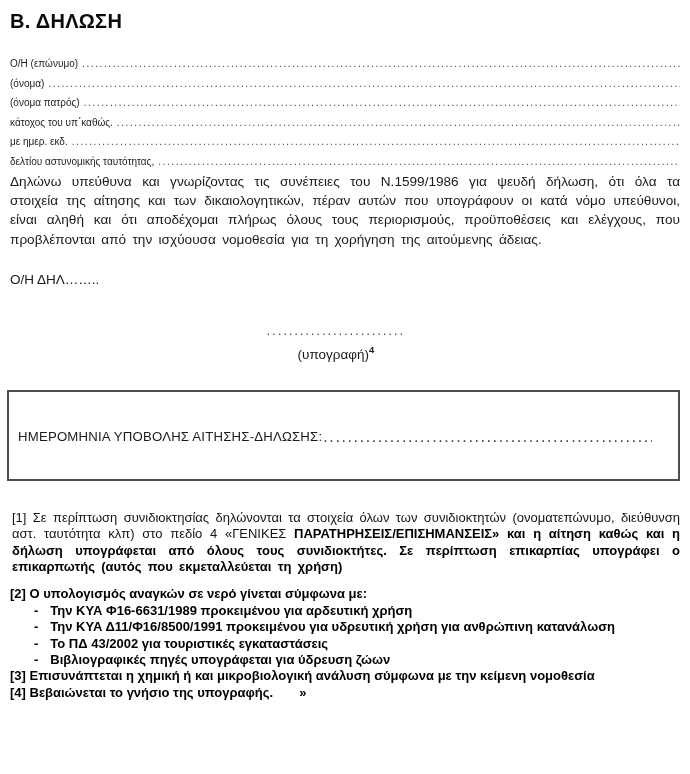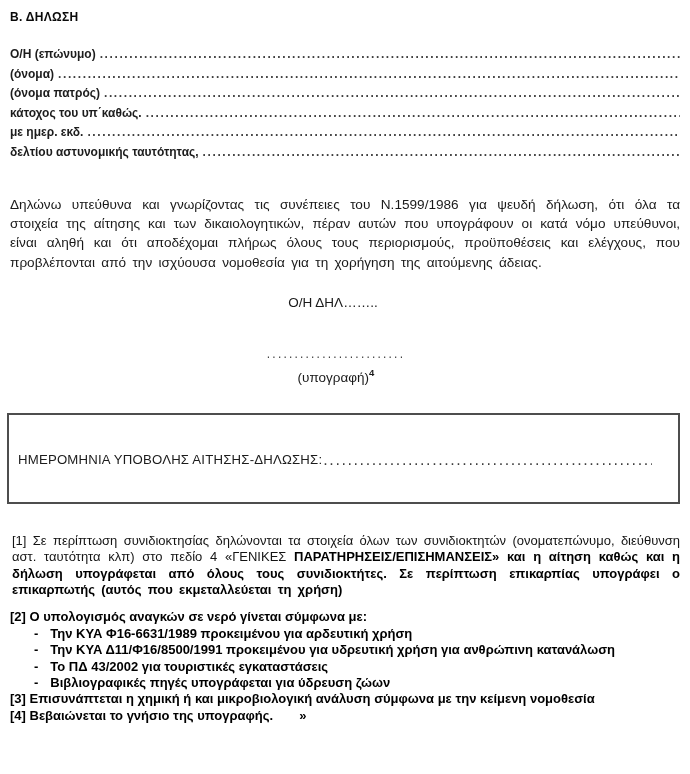--- a/index.html
+++ b/index.html
@@ -8,57 +8,55 @@
     position: relative;
     width: 690px;
     height: 774px;
     background: #ffffff;
     font-family: "Liberation Sans", sans-serif;
     color: #151515;
     padding: 10px 10px 0 10px;
     overflow: hidden;
   }
   .doc-title {
-    font-size: 12px;
+    font-size: 20px;
     font-weight: bold;
     letter-spacing: 0.3px;
     color: #0a0a0a;
   }
   
   .fields { margin-top: 21px; }
   .field-line {
     display: flex;
     align-items: center;
-    font-size: 12px;
+    font-size: 10px;
     line-height: 19.6px;
     white-space: nowrap;
-    font-weight: bold;
   }
   .field-label { flex: 0 0 auto; color: #1c1c1c; }
   .leader {
     flex: 1 1 auto;
     overflow: hidden;
     white-space: nowrap;
     letter-spacing: 1.6px;
     color: #3d3d3d;
     margin-left: 4px;
   }
   
   .paragraph {
-    margin-top: 32px;
+    margin-top: 0;
     font-size: 13.6px;
     line-height: 19.4px;
     text-align: justify;
     word-spacing: 2.6px;
     color: #1a1a1a;
   }
   
   .declarant-line {
     margin-top: 23px;
-    text-align: center;
     font-size: 13.5px;
     padding-right: 24px;
     color: #1a1a1a;
   }
   .signature-block { margin-top: 36px; text-align: center; padding-right: 18px; }
   .signature-dots {
     display: inline-block;
     max-width: 160px;
     overflow: hidden;
     white-space: nowrap;

